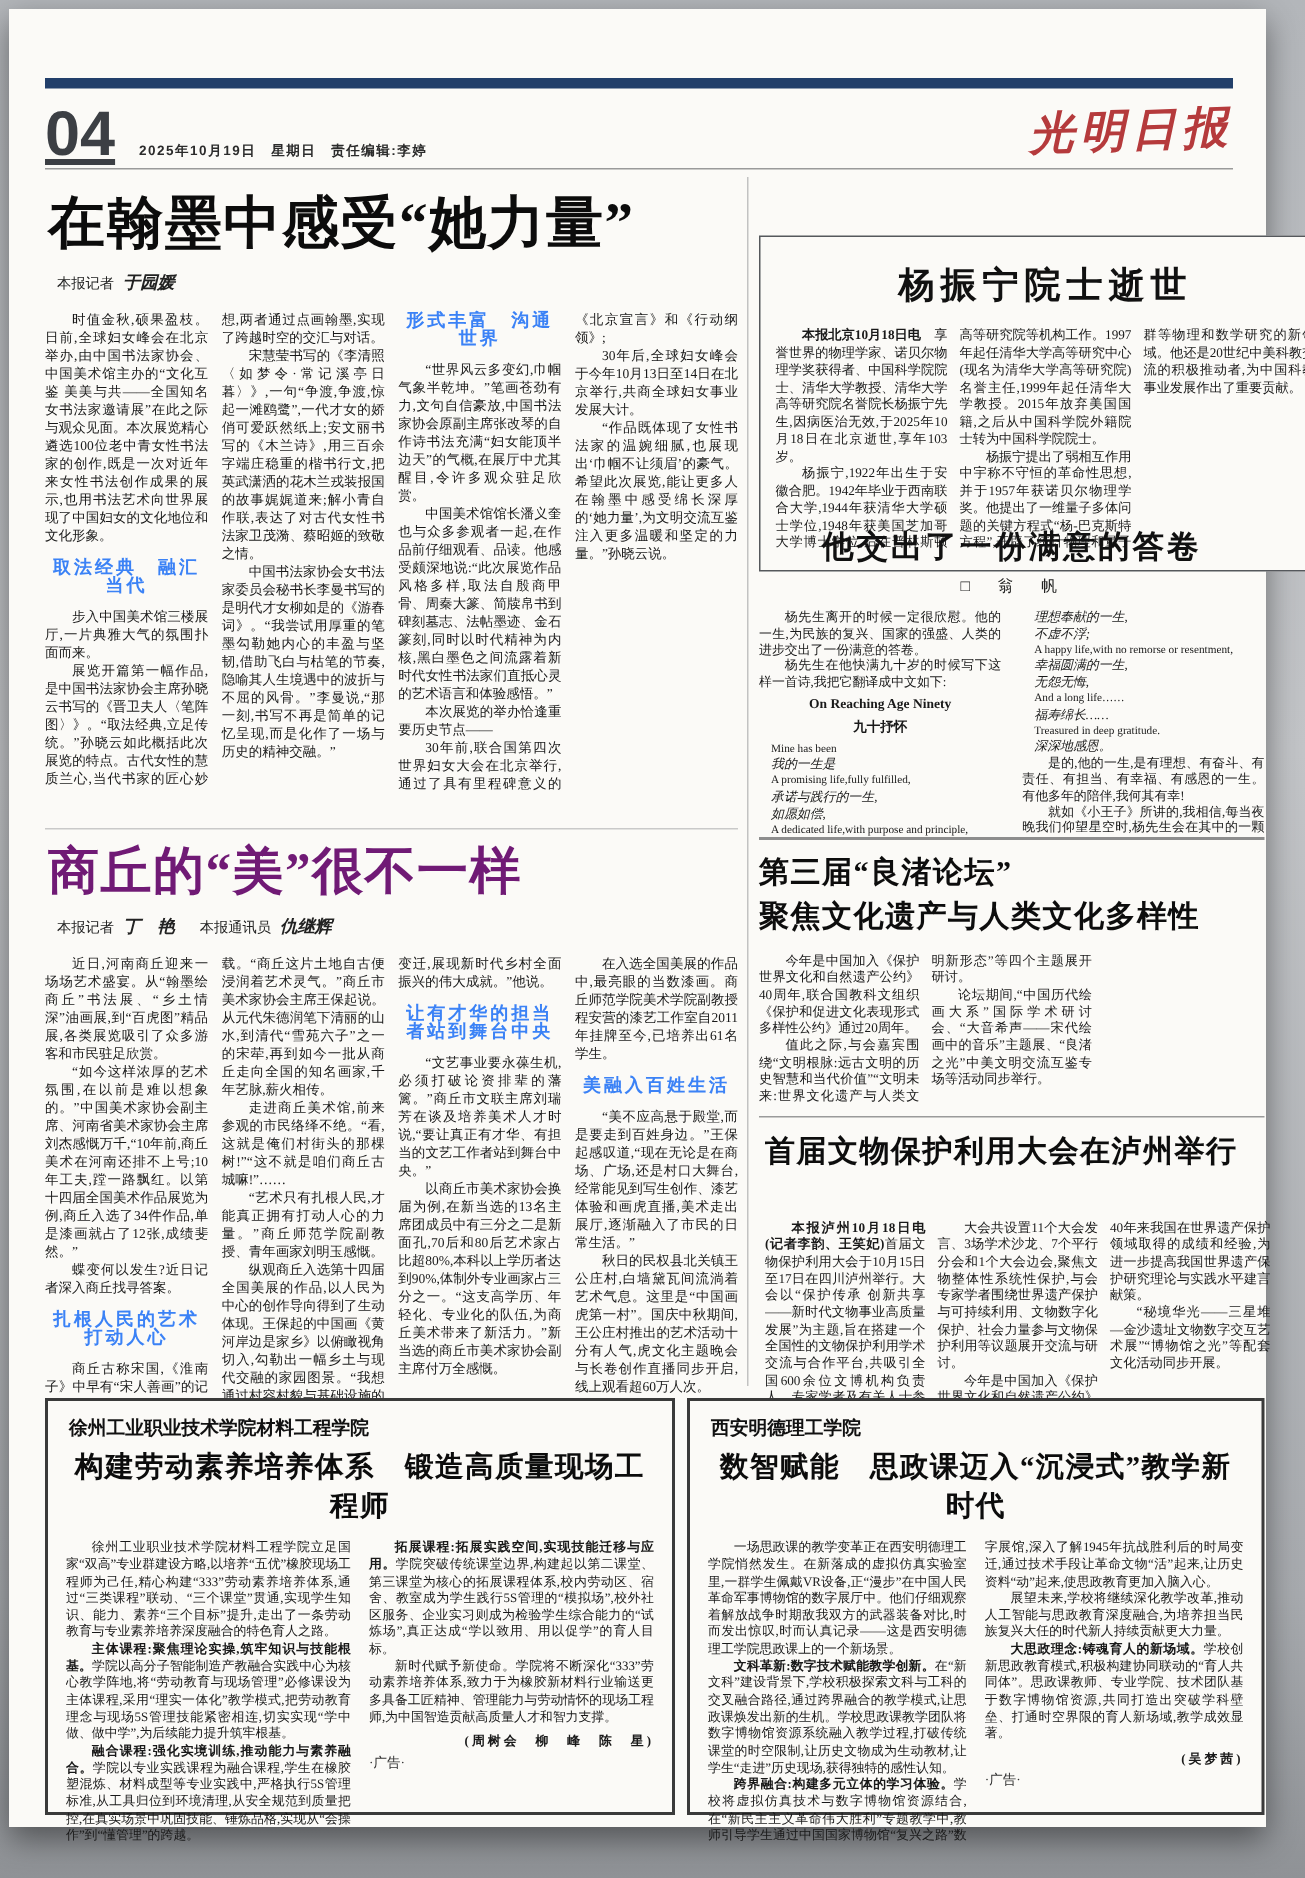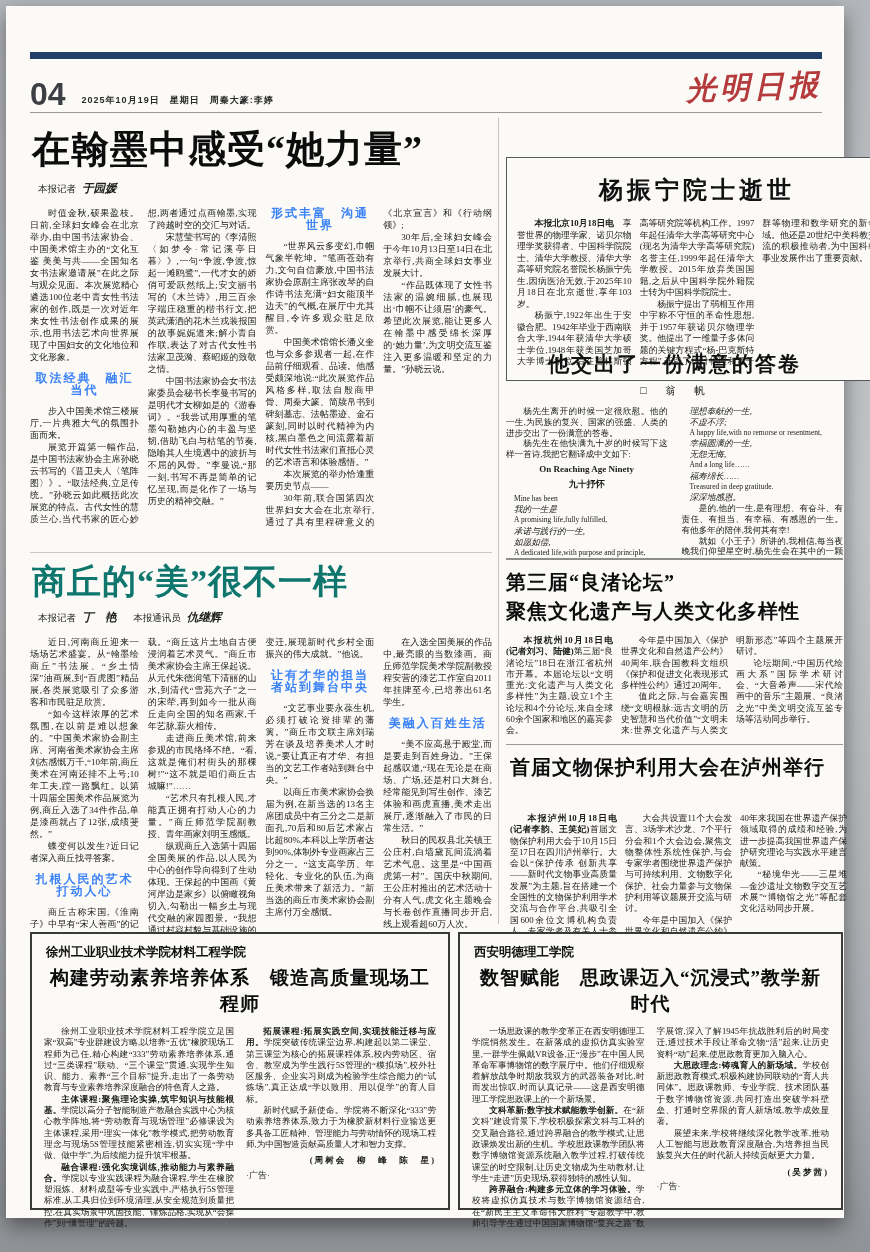--- a/index.html
+++ b/index.html
@@ -11,21 +11,21 @@
   .paper{
     position:absolute;left:6px;top:6px;width:838px;height:1212px;
     background:#fbfaf7;box-shadow:0 8px 20px rgba(0,0,0,.45);
   }
   .paper *{box-sizing:border-box;}
   .abs{position:absolute;}
 
   
   .topbar{left:24px;top:46px;width:792px;height:7px;background:#223f6a;}
   .header-row{left:24px;top:56px;width:792px;height:48px;display:flex;align-items:flex-end;}
-  .page-num{font-size:32px;font-weight:700;color:#3c3f44;line-height:1;font-family:"Liberation Sans",sans-serif;}
+  .page-num{font-size:42px;font-weight:700;color:#3c3f44;line-height:1;font-family:"Liberation Sans",sans-serif;text-decoration:underline;}
   .section-title{font-size:34px;font-weight:900;color:#1d4070;line-height:1;margin-left:12px;letter-spacing:2px;font-family:"Liberation Serif",serif;}
   .date-line{font-size:9px;font-weight:700;color:#2b2b2b;margin-left:16px;padding-bottom:3px;letter-spacing:1px;}
   .spacer{flex:1;}
   .masthead{font-size:30px;font-weight:700;color:#b53a3c;font-style:italic;letter-spacing:4px;transform:rotate(-2deg);font-family:"Liberation Serif",serif;padding-bottom:2px;}
   .header-rule{left:24px;top:106px;width:792px;height:1px;background:#9a9a9a;}
 
   
   .body{column-fill:auto;overflow:hidden;text-align:justify;color:#191919;font-family:"Liberation Serif",serif;}
   .body p{margin:0;text-indent:2em;}
   .body b{font-weight:700;}
@@ -40,21 +40,21 @@
   .art-calligraphy{left:24px;top:112px;width:462px;}
   .art-calligraphy h1{margin:10px 0 4px 2px;font-size:38px;line-height:1.15;font-weight:900;color:#0c0c0c;letter-spacing:1px;font-family:"Liberation Serif",serif;}
   .byline{margin:9px 0 11px 8px;font-size:9.5px;color:#222;}
   .byline .nm{font-size:11.5px;font-weight:700;margin-left:6px;margin-right:14px;font-style:italic;}
   .art-calligraphy .body{column-count:4;column-gap:9px;height:330px;font-size:9px;line-height:12px;}
 
   .divider-1{left:24px;top:546px;width:462px;height:1px;background:#c9c9c9;}
 
   
   .art-shangqiu{left:24px;top:552px;width:462px;}
-  .art-shangqiu h2{margin:4px 0 2px 2px;font-size:34px;line-height:1.15;font-weight:900;color:#0f766e;letter-spacing:1px;font-family:"Liberation Serif",serif;}
+  .art-shangqiu h2{margin:4px 0 2px 2px;font-size:34px;line-height:1.15;font-weight:900;color:#701a75;letter-spacing:1px;font-family:"Liberation Serif",serif;}
   .art-shangqiu .body{column-count:4;column-gap:9px;height:300px;font-size:9px;line-height:12px;}
 
   .v-divider{left:492px;top:112px;width:1px;height:806px;background:#c2c2c2;}
 
   
   .art-yang{left:500px;top:108px;width:382px;height:224px;border:1px solid #55585c;padding:8px 10px;background:#fbfaf7;margin-top:43px;}
   .art-yang h3{margin:8px 0 12px;font-size:24px;font-weight:900;text-align:center;letter-spacing:4px;color:#111;font-family:"Liberation Serif",serif;}
   .art-yang .body{column-count:3;column-gap:8px;height:150px;font-size:8.8px;line-height:11.5px;}
 
   
@@ -87,21 +87,21 @@
 </style>
 </head>
 <body>
 
 <div class="paper">
 
   <div class="abs topbar"></div>
 
   <div class="abs header-row">
     <span class="page-num">04</span>
-    <span class="date-line">2025年10月19日　星期日　周秦大篆:李婷</span>
+    <span class="date-line">2025年10月19日　星期日　责任编辑:李婷</span>
     <span class="spacer"></span>
     <span class="masthead">光明日报</span>
   </div>
   <div class="abs header-rule"></div>
 
   <section class="abs art-calligraphy">
     <h1>在翰墨中感受“她力量”</h1>
     <div class="byline">
       <span>本报记者</span><span class="nm">于园媛</span>
     </div>
@@ -187,21 +187,20 @@
         <p>就如《小王子》所讲的,我相信,每当夜晚我们仰望星空时,杨先生会在其中的一颗星星上面,对着我们微笑。我们永远可以从他那里汲取到自强不息、厚德载物的力量。</p>
       </div>
   </section>
 
   <div class="abs rule-r1"></div>
 
   <section class="abs art-liangzhu">
     <div class="hl">第三届“良渚论坛”</div>
     <div class="hl">聚焦文化遗产与人类文化多样性</div>
     <div class="body">
-        <p><b>本报杭州10月18日电(记者刘习、陆健)</b>第三届“良渚论坛”18日在浙江省杭州市开幕。本届论坛以“文明重光:文化遗产与人类文化多样性”为主题,设立1个主论坛和4个分论坛,来自全球60余个国家和地区的嘉宾参会。</p>
         <p>今年是中国加入《保护世界文化和自然遗产公约》40周年,联合国教科文组织《保护和促进文化表现形式多样性公约》通过20周年。</p>
         <p>值此之际,与会嘉宾围绕“文明根脉:远古文明的历史智慧和当代价值”“文明未来:世界文化遗产与人类文明新形态”等四个主题展开研讨。</p>
         <p>论坛期间,“中国历代绘画大系”国际学术研讨会、“大音希声——宋代绘画中的音乐”主题展、“良渚之光”中美文明交流互鉴专场等活动同步举行。</p>
       </div>
   </section>
 
   <div class="abs rule-r2"></div>
 
   <section class="abs art-wenwu">
     <h3>首届文物保护利用大会在泸州举行</h3>
@@ -227,20 +226,20 @@
       </div>
   </section>
 
   <section class="abs adbox adbox-right">
     <div class="kicker">西安明德理工学院</div>
     <h4>数智赋能　思政课迈入“沉浸式”教学新时代</h4>
     <div class="body">
         <p>一场思政课的教学变革正在西安明德理工学院悄然发生。在新落成的虚拟仿真实验室里,一群学生佩戴VR设备,正“漫步”在中国人民革命军事博物馆的数字展厅中。他们仔细观察着解放战争时期敌我双方的武器装备对比,时而发出惊叹,时而认真记录——这是西安明德理工学院思政课上的一个新场景。</p>
         <p><b>文科革新:数字技术赋能教学创新。</b>在“新文科”建设背景下,学校积极探索文科与工科的交叉融合路径,通过跨界融合的教学模式,让思政课焕发出新的生机。学校思政课教学团队将数字博物馆资源系统融入教学过程,打破传统课堂的时空限制,让历史文物成为生动教材,让学生“走进”历史现场,获得独特的感性认知。</p>
         <p><b>跨界融合:构建多元立体的学习体验。</b>学校将虚拟仿真技术与数字博物馆资源结合,在“新民主主义革命伟大胜利”专题教学中,教师引导学生通过中国国家博物馆“复兴之路”数字展馆,深入了解1945年抗战胜利后的时局变迁,通过技术手段让革命文物“活”起来,让历史资料“动”起来,使思政教育更加入脑入心。</p>
+        <p>展望未来,学校将继续深化教学改革,推动人工智能与思政教育深度融合,为培养担当民族复兴大任的时代新人持续贡献更大力量。</p>
         <p><b>大思政理念:铸魂育人的新场域。</b>学校创新思政教育模式,积极构建协同联动的“育人共同体”。思政课教师、专业学院、技术团队基于数字博物馆资源,共同打造出突破学科壁垒、打通时空界限的育人新场域,教学成效显著。</p>
-        <p>展望未来,学校将继续深化教学改革,推动人工智能与思政教育深度融合,为培养担当民族复兴大任的时代新人持续贡献更大力量。</p>
         <div class="sign">(吴梦茜)</div>
         <div class="ad-mark">·广告·</div>
       </div>
   </section>
 
 </div>
 
 </body></html>

